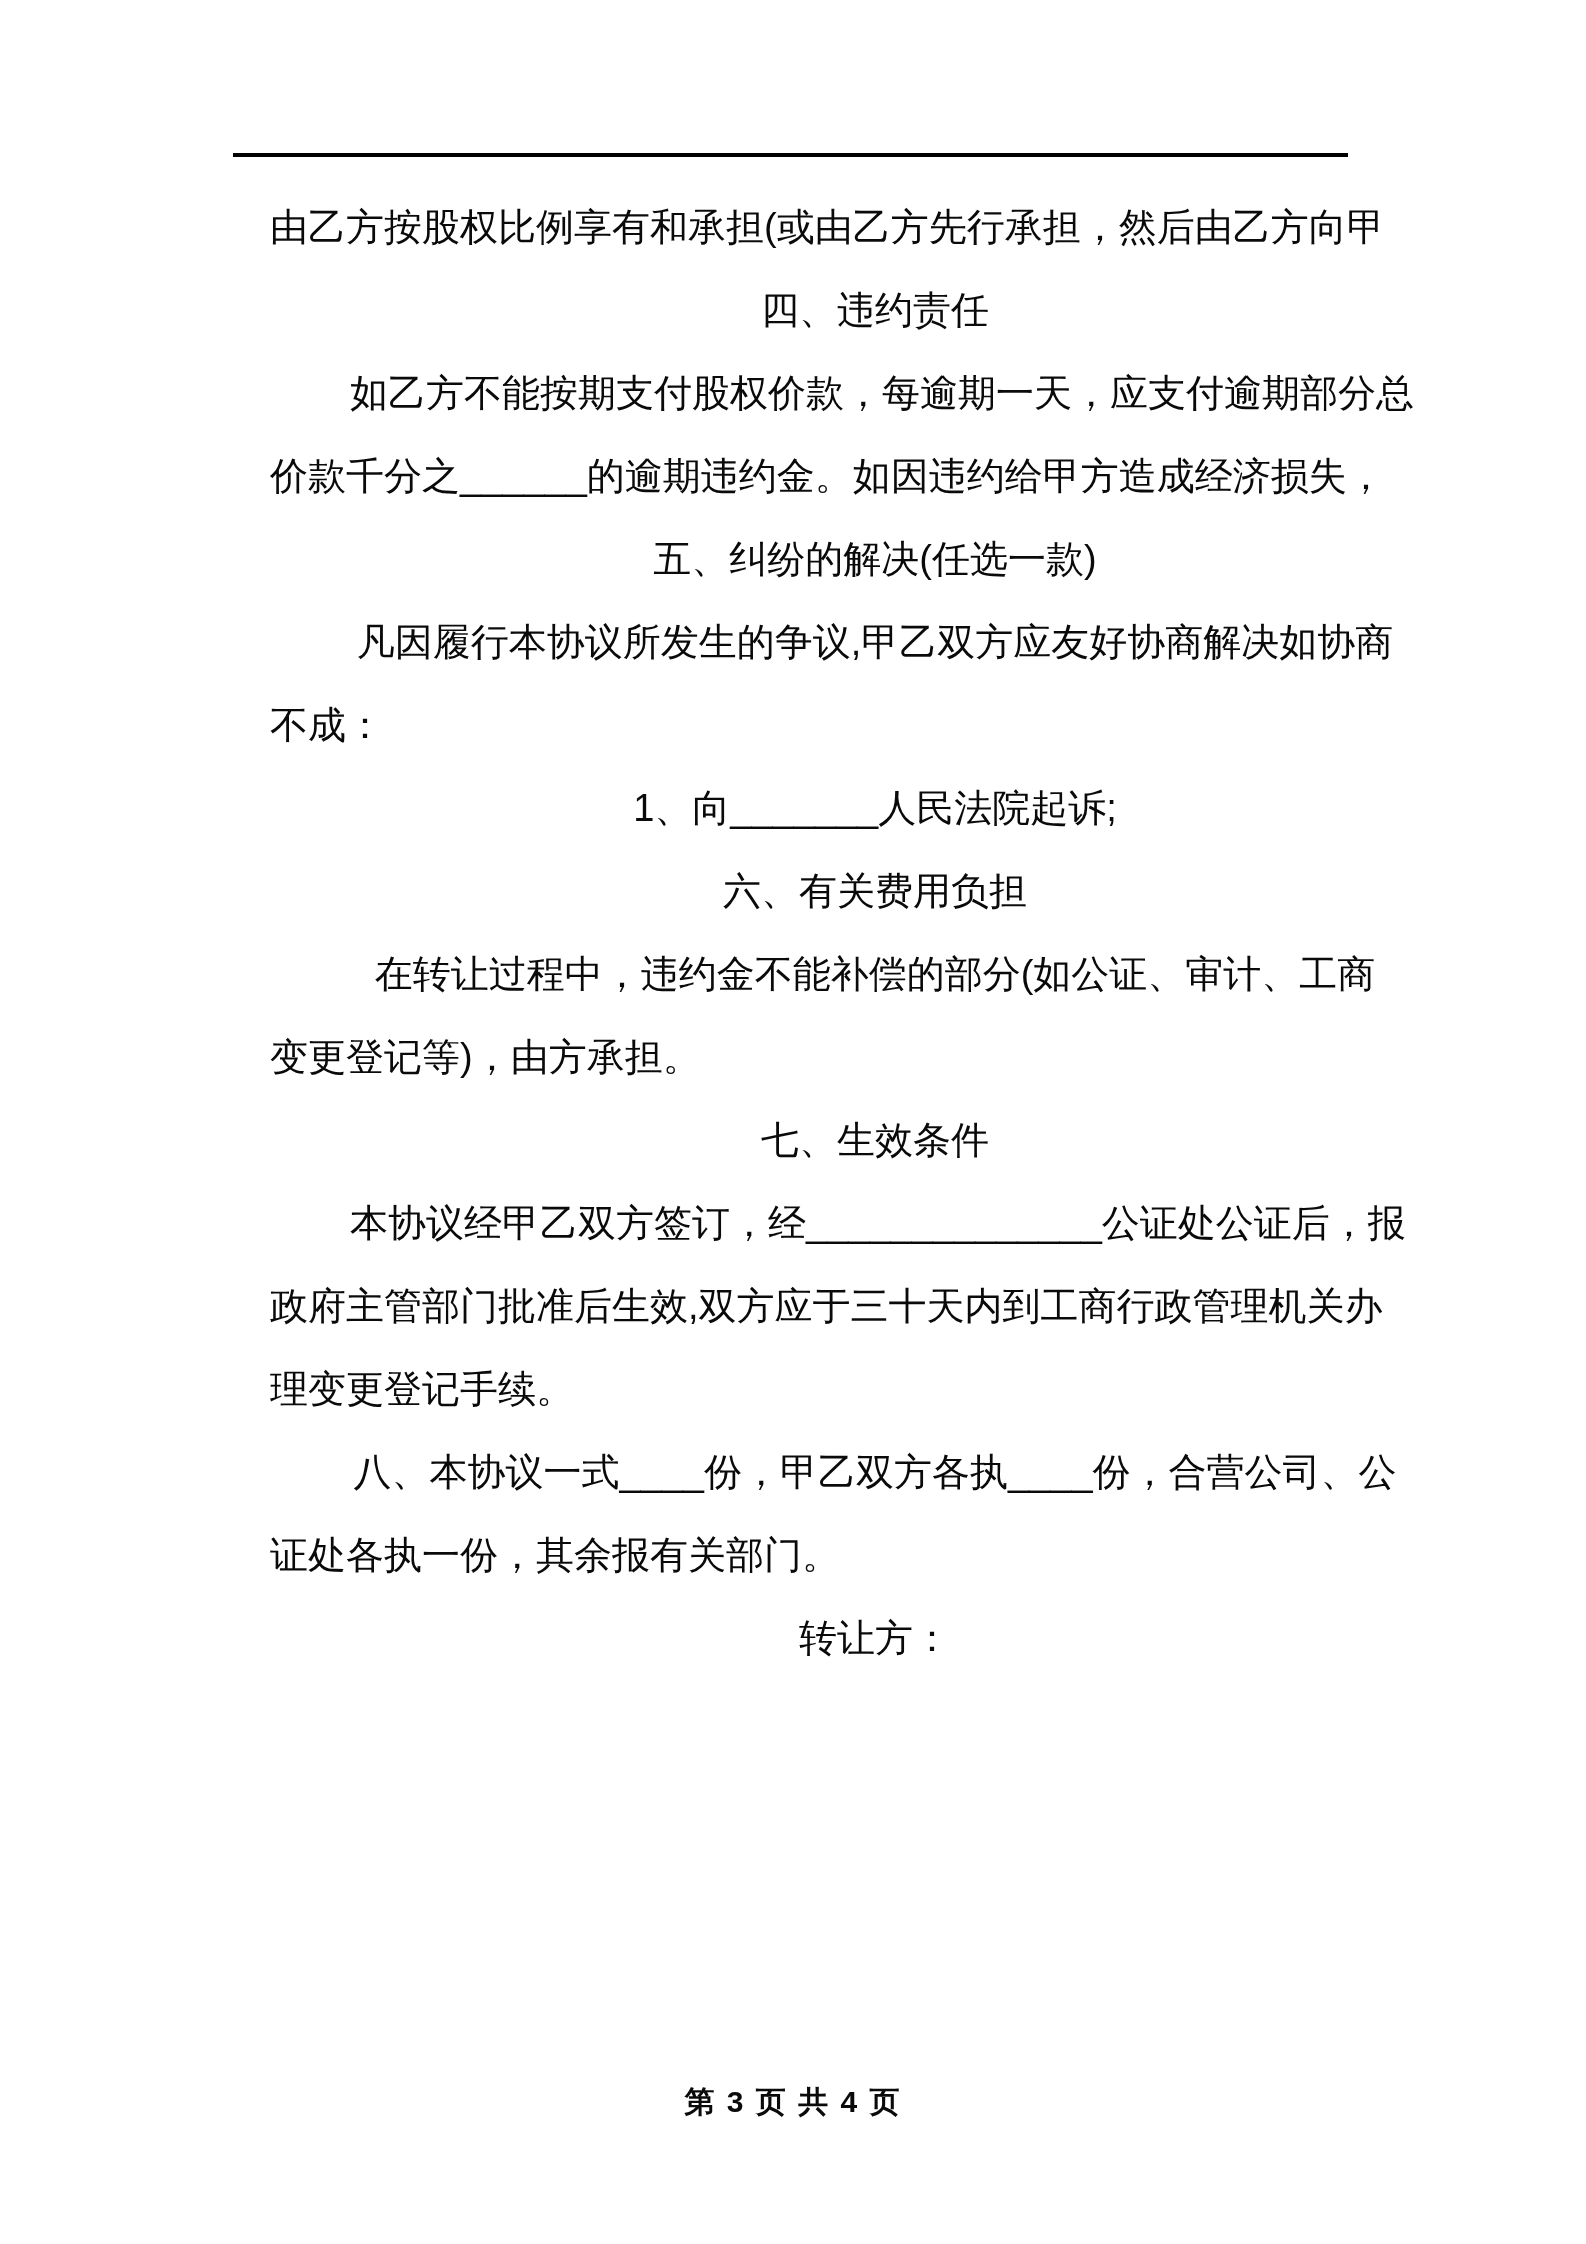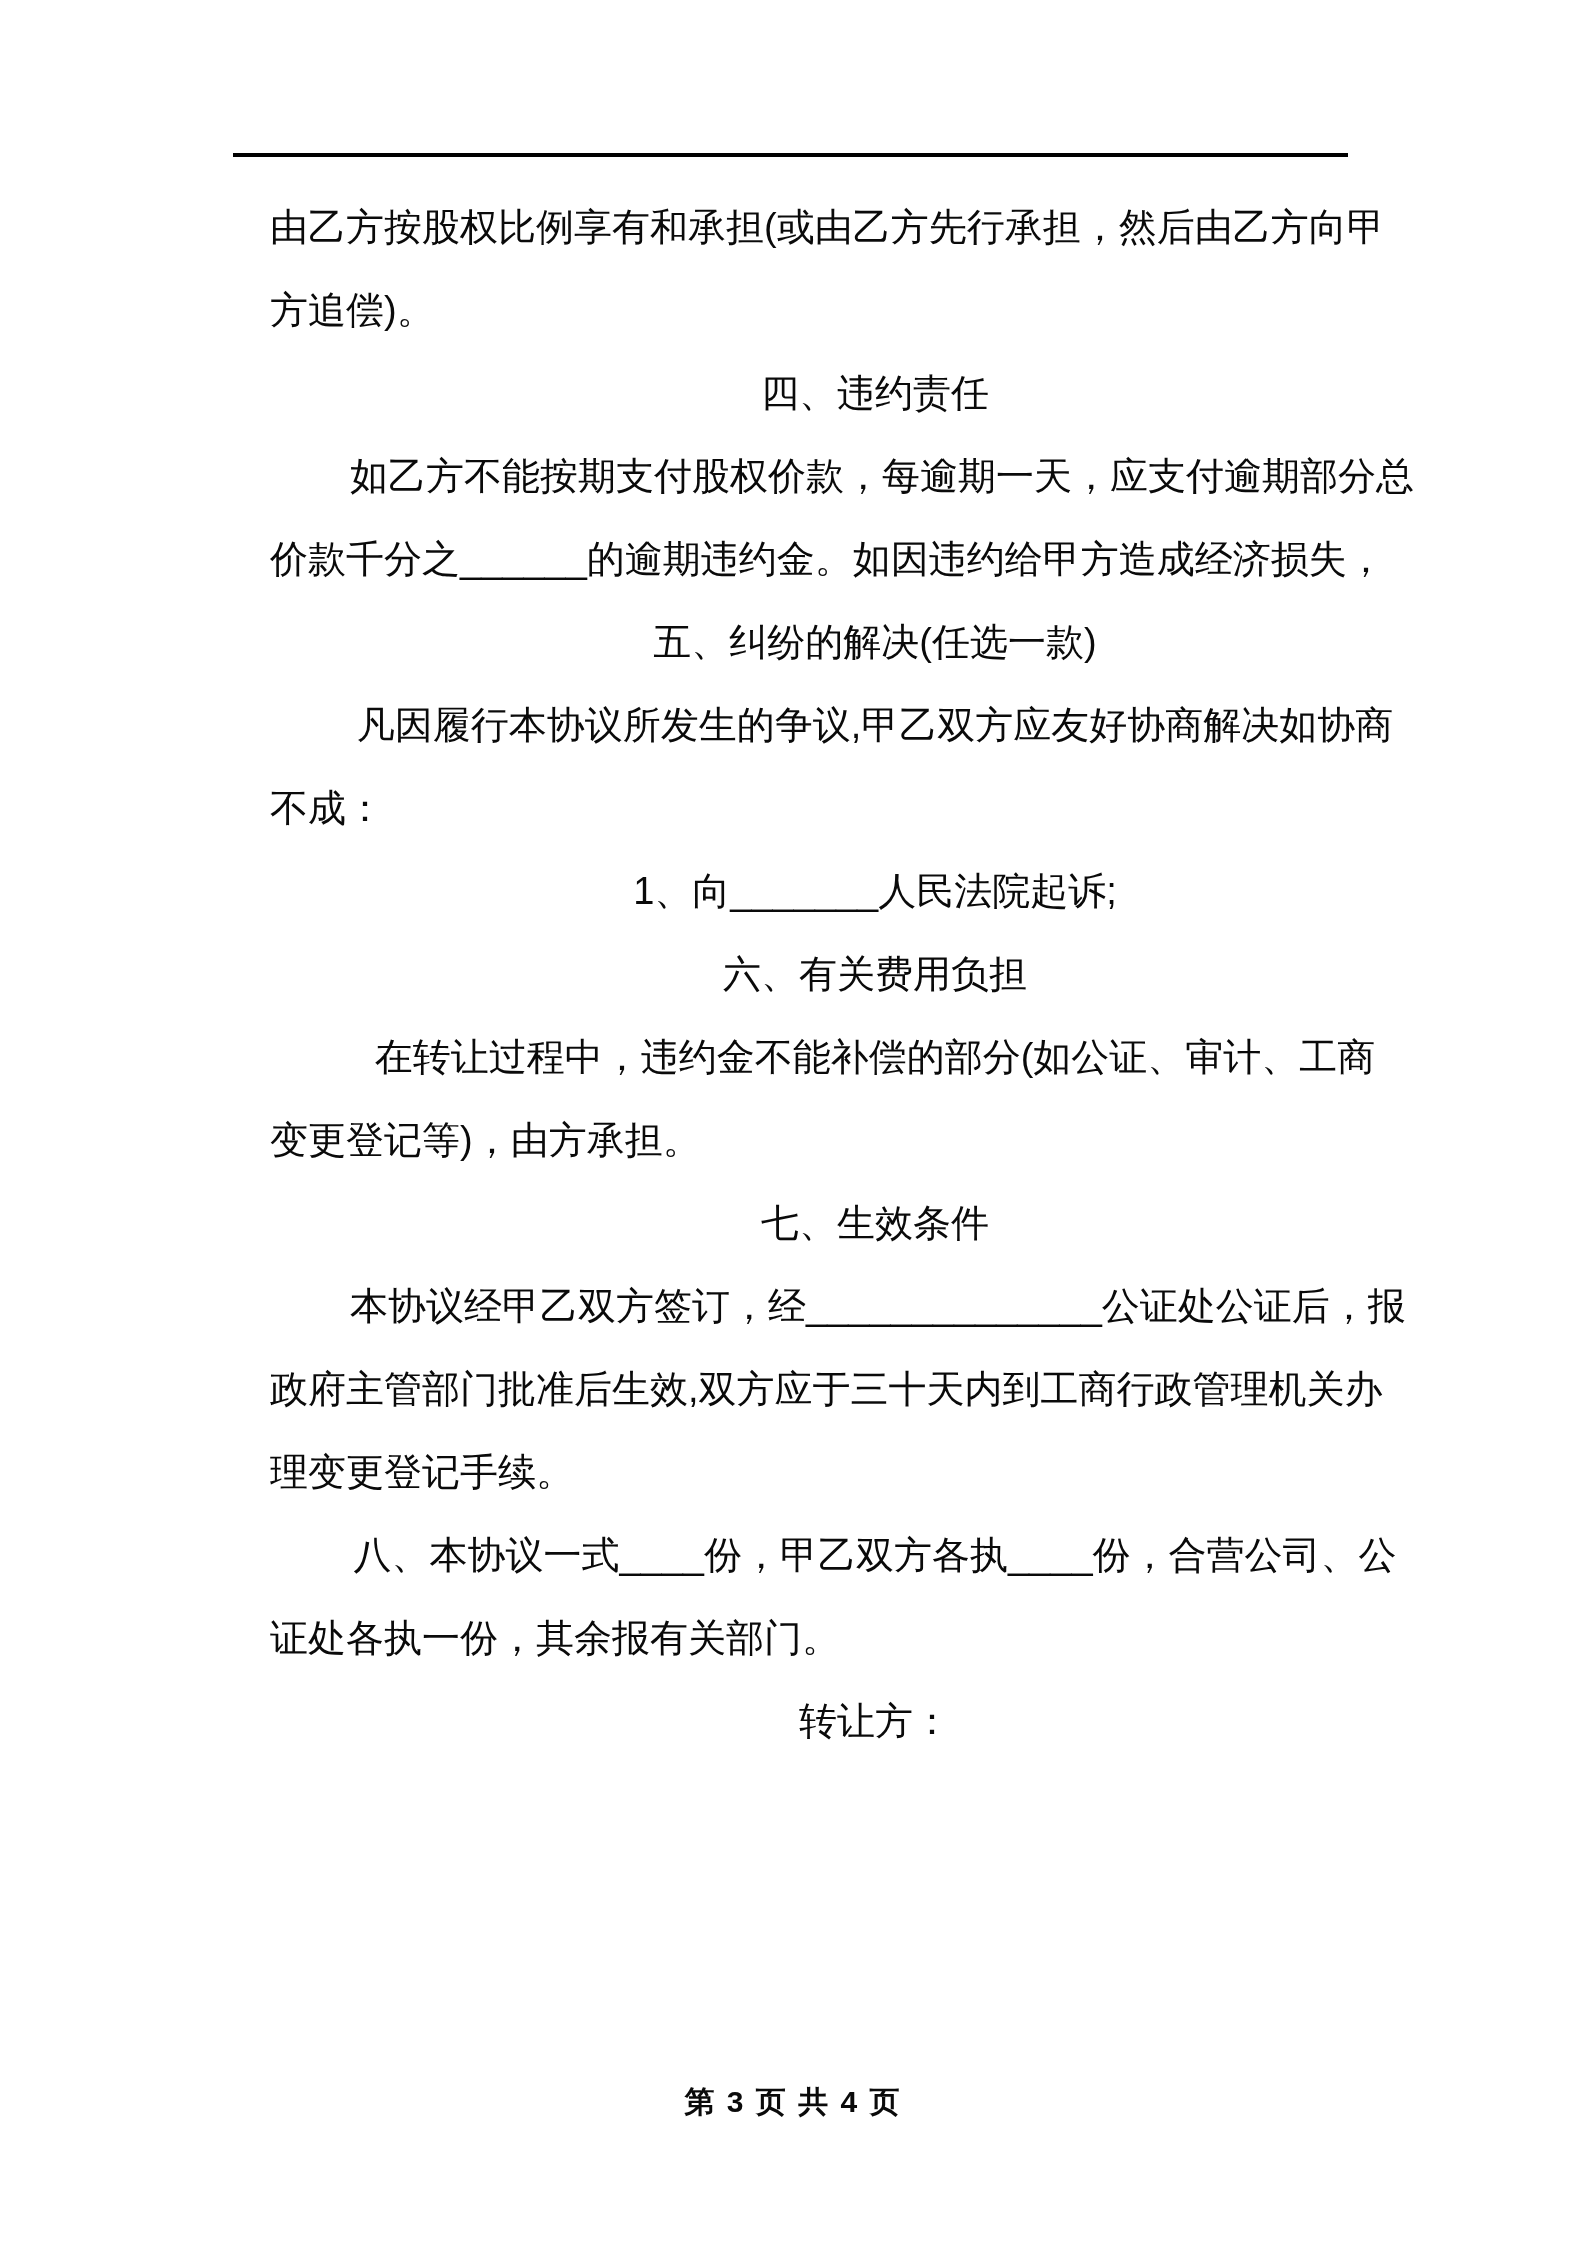--- a/index.html
+++ b/index.html
@@ -56,21 +56,20 @@
     color: #0a0a0a;
   }
 </style>
 </head>
 <body>
 
 <div class="header-rule"></div>
 
 <div class="doc">
   <div class="line">由乙方按股权比例享有和承担(或由乙方先行承担，然后由乙方向甲</div>
-  <div class="line">方追偿)。</div>
   <div class="line indent">四、违约责任</div>
   <div class="line indent">如乙方不能按期支付股权价款，每逾期一天，应支付逾期部分总</div>
   <div class="line">价款千分之______的逾期违约金。如因违约给甲方造成经济损失，</div>
   <div class="line indent">五、纠纷的解决(任选一款)</div>
   <div class="line indent">凡因履行本协议所发生的争议,甲乙双方应友好协商解决如协商</div>
   <div class="line">不成：</div>
   <div class="line indent">1、向_______人民法院起诉;</div>
   <div class="line indent">六、有关费用负担</div>
   <div class="line indent">在转让过程中，违约金不能补偿的部分(如公证、审计、工商</div>
   <div class="line">变更登记等)，由方承担。</div>

